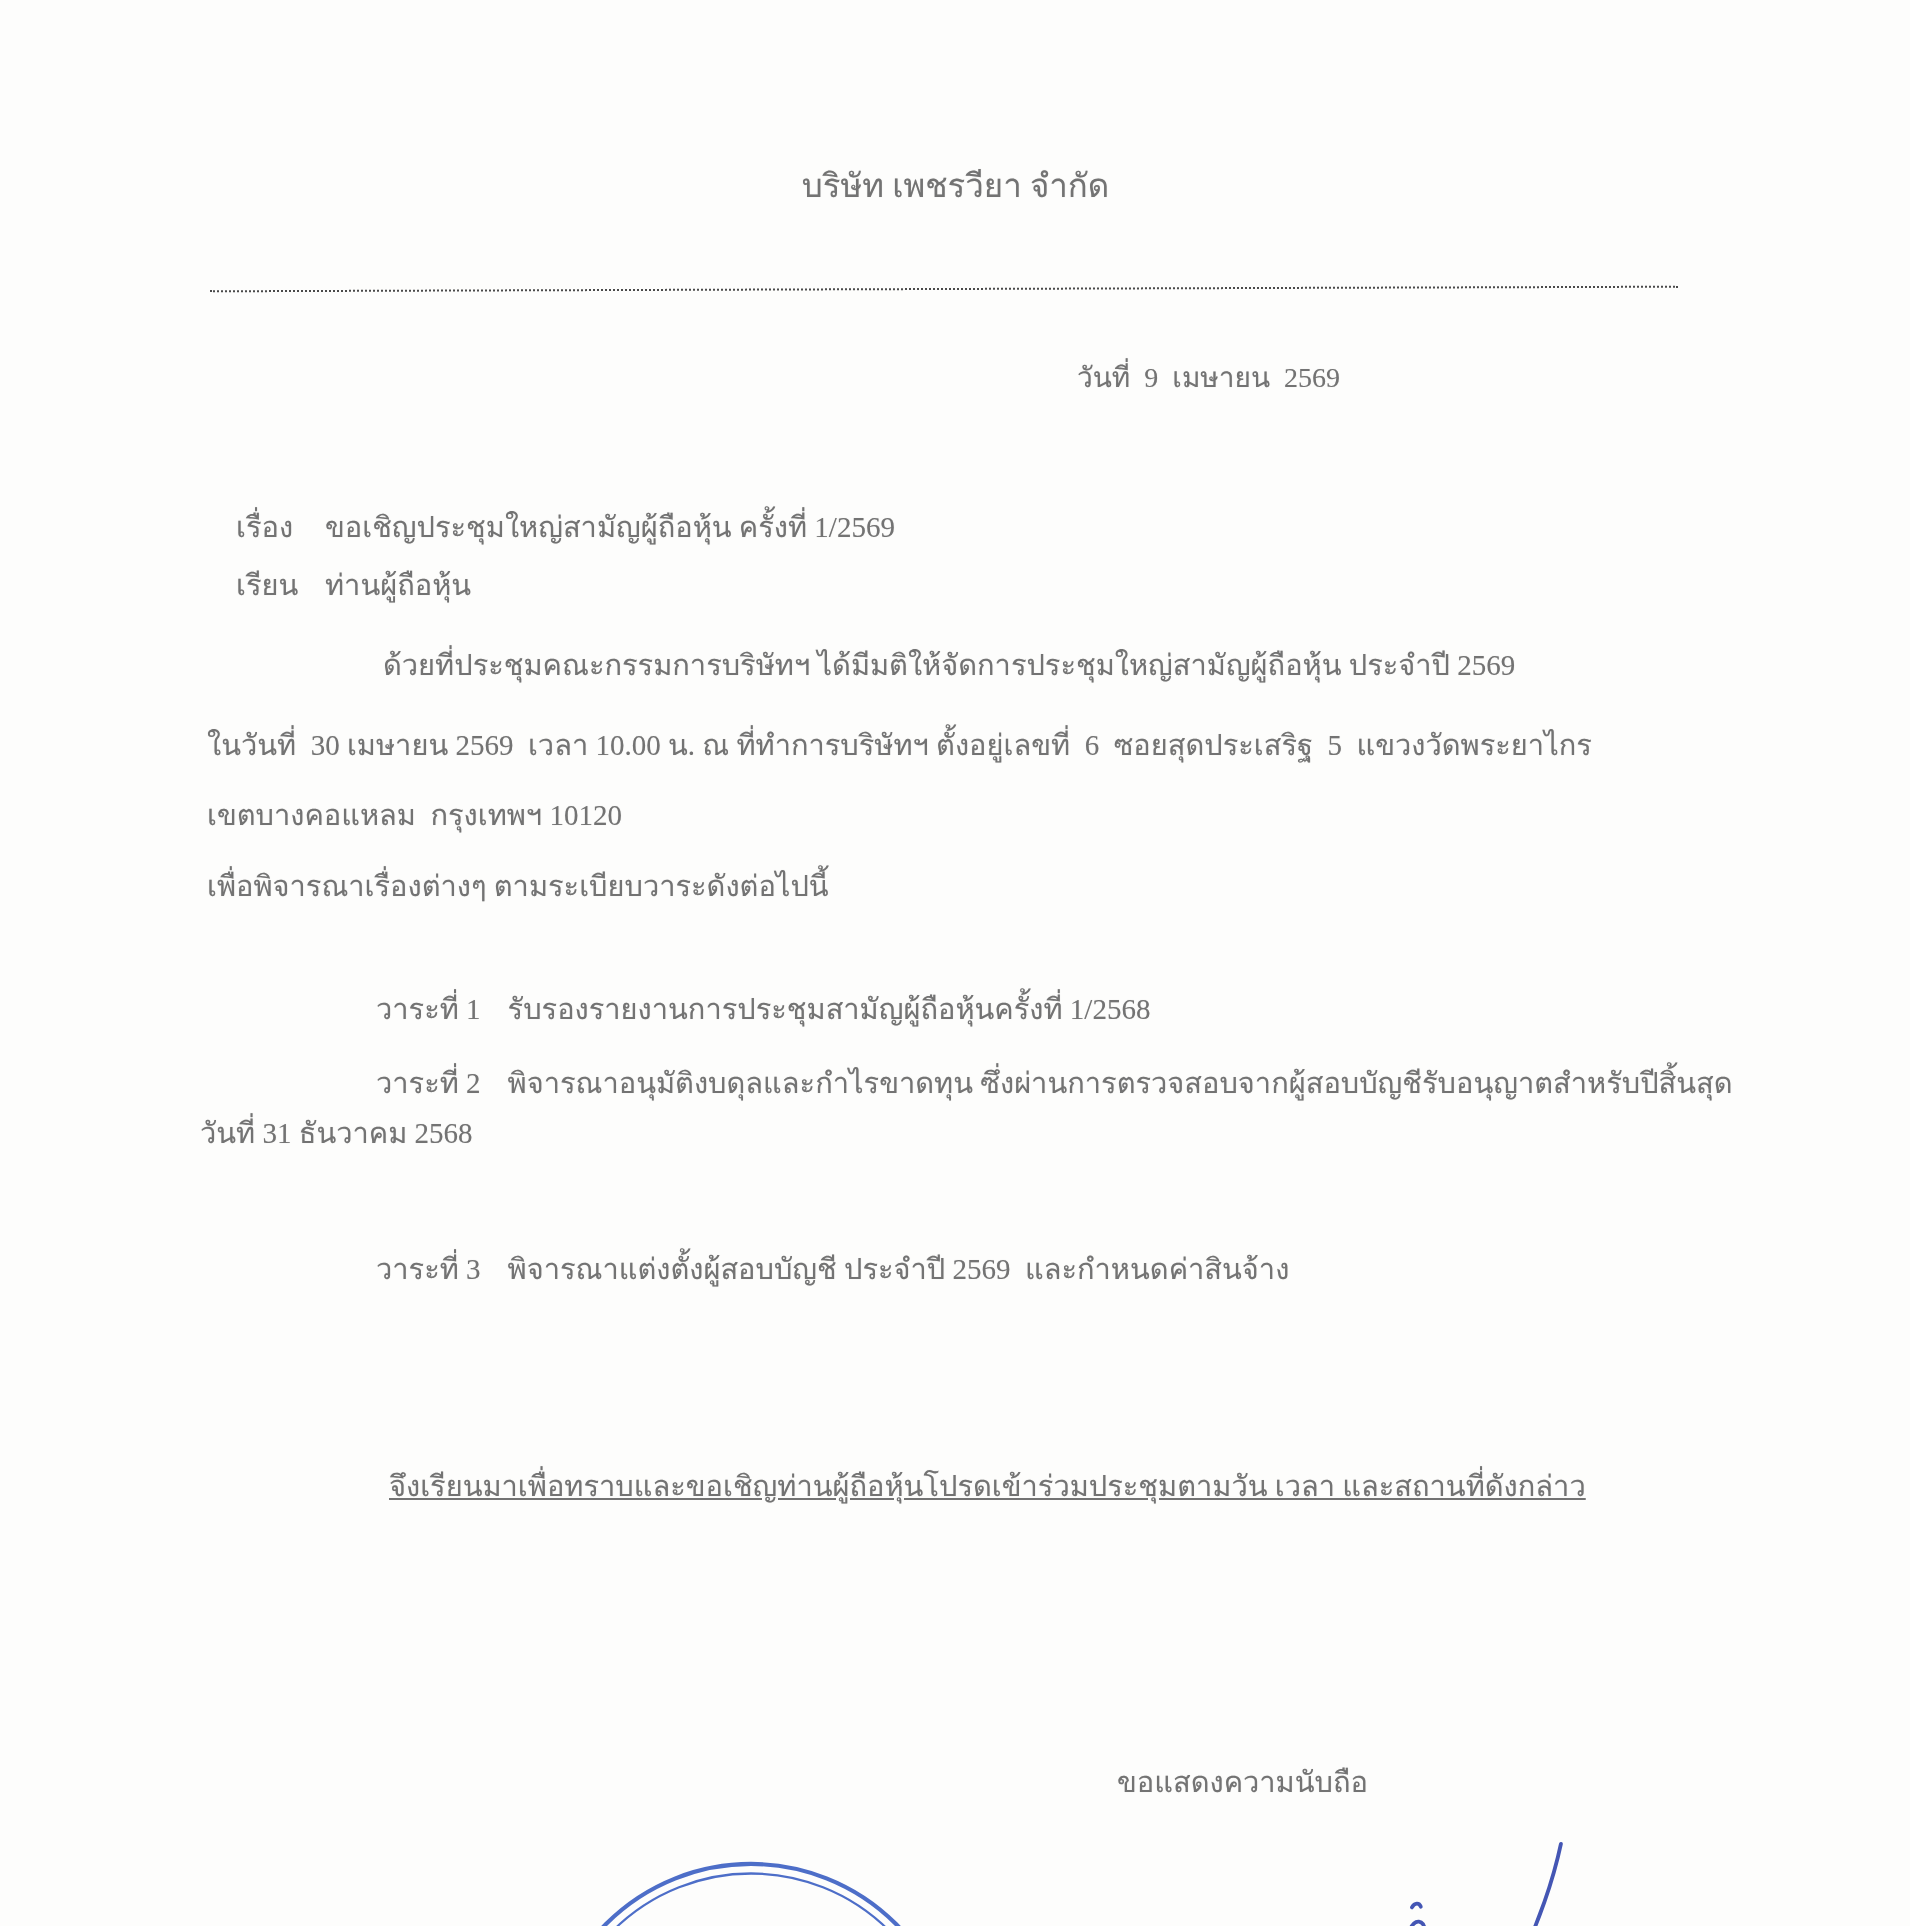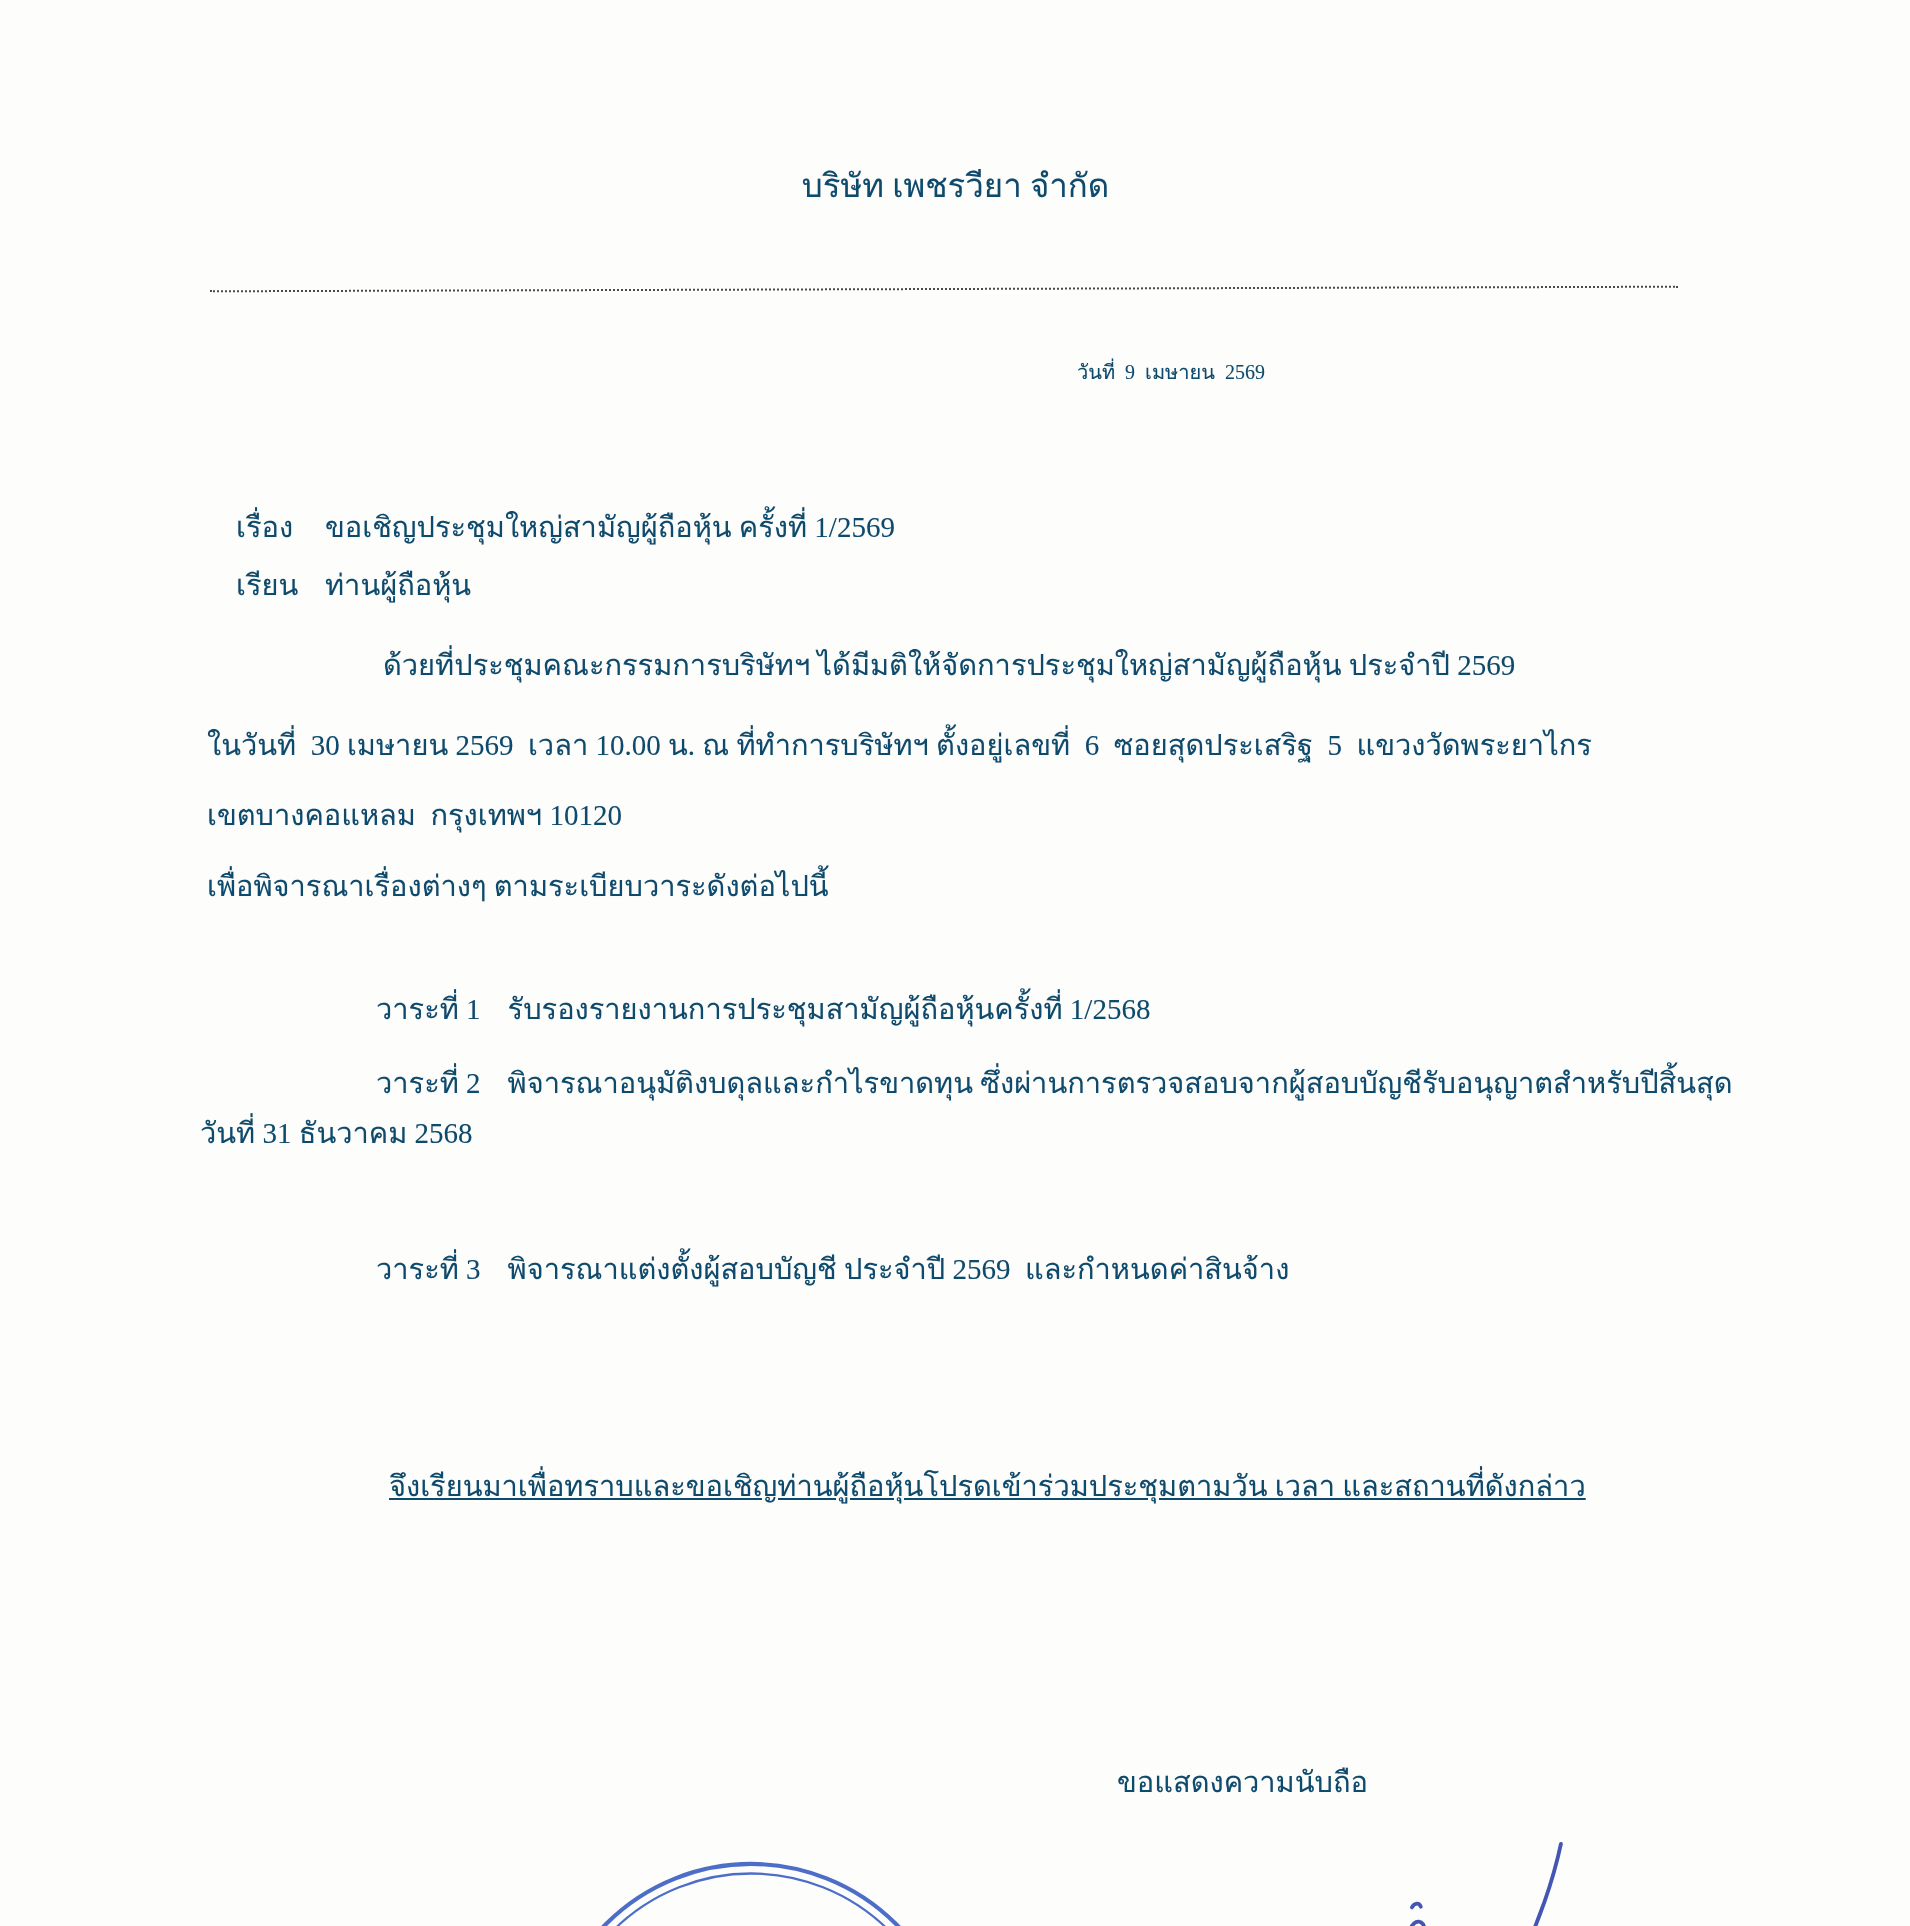--- a/index.html
+++ b/index.html
@@ -10,21 +10,21 @@
     background: #fdfdfc;
     overflow: hidden;
     font-family: "Liberation Serif", "DejaVu Serif", serif;
     color: #3a3a3a;
   }
   .line {
     position: absolute;
     font-size: 29px;
     line-height: 1.25;
     white-space: pre;
-    color: #0c4a6e;
+    color: #737373;
     text-shadow: 0 0 0.8px rgba(60,60,60,0.25);
   }
   .title {
     left: 0; right: 0;
     top: 166px;
     text-align: center;
     font-size: 33px;
   }
   .sep {
     position: absolute;
@@ -58,21 +58,21 @@
   }
 </style>
 </head>
 <body>
 
 <div class="page">
 
   <div class="line title">บริษัท เพชรวียา จำกัด</div>
   <div class="sep"></div>
 
-  <div class="line" style="left:1077px; top:360px; font-size:20px;">วันที่  9  เมษายน  2569</div>
+  <div class="line" style="left:1077px; top:360px; font-size:28px;">วันที่  9  เมษายน  2569</div>
 
   <div class="line" style="left:207px; top:473px;">
     <span class="label-gap">เรื่อง</span><span>ขอเชิญประชุมใหญ่สามัญผู้ถือหุ้น ครั้งที่ 1/2569</span>
   </div>
 
   <div class="line" style="left:207px; top:531px;">
     <span class="label-gap">เรียน</span><span>ท่านผู้ถือหุ้น</span>
   </div>
 
   <div class="line" style="left:383px; top:647px;">ด้วยที่ประชุมคณะกรรมการบริษัทฯ ได้มีมติให้จัดการประชุมใหญ่สามัญผู้ถือหุ้น ประจำปี 2569</div>

